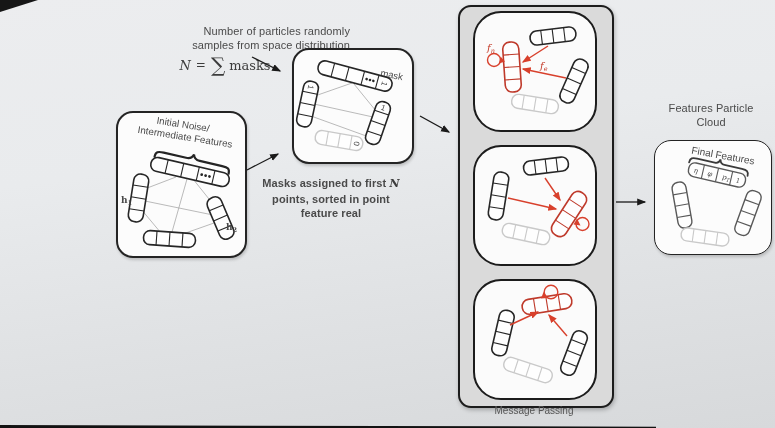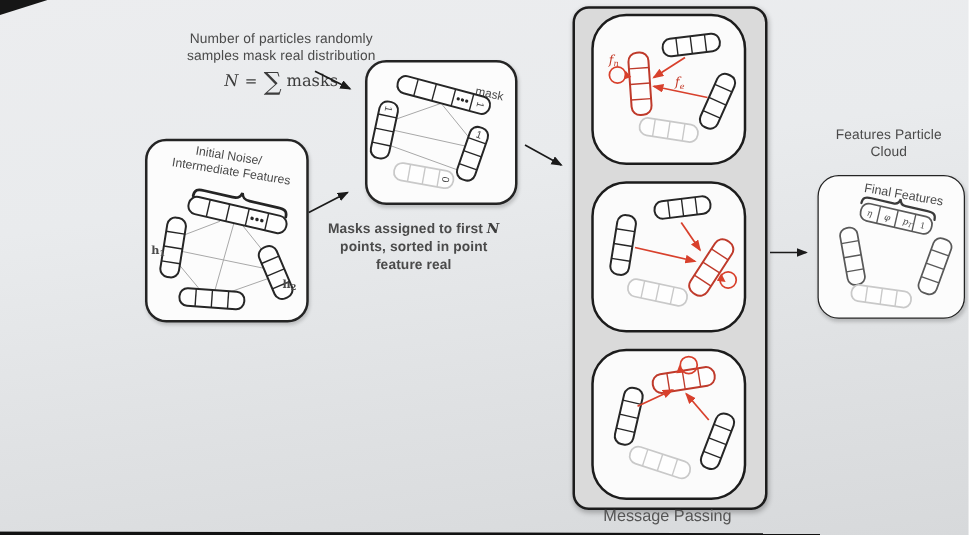--- a/index.html
+++ b/index.html
@@ -6,40 +6,40 @@
   .canvas{
     position:relative;width:775px;height:428px;overflow:hidden;
     background:linear-gradient(172deg,#ecedef 0%,#e9ebed 35%,#dfe1e3 70%,#d7d9db 100%);
     font-family:"Liberation Sans",sans-serif;color:#4a4a4a;
   }
   .corner-tl{position:absolute;left:0;top:0;width:38px;height:12px;background:#161616;
     clip-path:polygon(0 0,100% 0,0 100%);}
   .edge-bottom{position:absolute;left:0;bottom:0;width:656px;height:3px;background:#121212;
     clip-path:polygon(0 0,100% 55%,100% 100%,0 100%);}
   .nl{font-size:11px;line-height:13.5px;letter-spacing:.1px;}
-  .top-note{position:absolute;left:100px;top:25px;width:250px;text-align:center;}
+  .top-note{position:absolute;left:100px;top:25px;width:250px;text-align:right;}
   .formula{display:flex;justify-content:center;align-items:center;margin-top:2px;height:22px;}
   .mvar{font-family:"DejaVu Serif",serif;font-style:italic;font-size:13px;color:#3c3c3c;}
   .ser{font-family:"DejaVu Serif",serif;}
   .feq{font-family:"DejaVu Serif",serif;font-size:12px;margin:0 5px;color:#3c3c3c;}
   .sigma{font-size:20px;line-height:20px;color:#3c3c3c;}
   .fmasks{font-size:13px;margin-left:4px;color:#3c3c3c;}
   .box{position:absolute;background:#fcfcfc;border:2px solid #242424;border-radius:17px;
     box-shadow:1px 2px 3px rgba(0,0,0,.18);}
   .noise-box{position:absolute;left:4px;top:139px;width:100px;height:120px;
     border:2px dotted #5b9ce6;border-radius:15px;}
   .mp-container{position:absolute;left:458px;top:5px;width:152px;height:399px;
     background:#dadada;border:2px solid #1c1c1c;border-radius:13px;
     box-shadow:1px 2px 4px rgba(0,0,0,.25);}
   .mp-box{position:absolute;left:13px;width:120px;height:117px;background:#fbfbfb;
     border:2px solid #1c1c1c;border-radius:28px;}
   .mask-note{position:absolute;left:245px;top:176px;width:172px;text-align:center;}
   .mask-note .nl{line-height:14.5px;font-weight:bold;}
   .mp-caption{position:absolute;left:458px;top:405px;width:152px;text-align:center;
-    font-size:13px;color:#555;}
+    font-size:10px;color:#555;}
   .gen-title{position:absolute;left:650px;top:102px;width:122px;text-align:center;}
   svg{position:absolute;left:0;top:0;}
   svg text{font-family:"Liberation Sans",sans-serif;fill:#4a4a4a;}
   .strip rect{fill:#fefefe;}
   .strip line{stroke-width:1.1;}
   .sb rect{stroke:#262626;stroke-width:1.6;} .sb line{stroke:#262626;}
   .sr rect{stroke:#bf3a2b;stroke-width:1.6;} .sr line{stroke:#bf3a2b;}
   .sf rect{stroke:#c9c9c9;stroke-width:1.4;} .sf line{stroke:#c9c9c9;}
   .sg rect{stroke:#595959;stroke-width:1.4;} .sg line{stroke:#595959;}
   .edge{stroke:#a8a8a8;stroke-width:.8;}
@@ -53,21 +53,21 @@
 </style>
 </head>
 <body>
 
 <div class="canvas">
   <div class="corner-tl"></div>
   <div class="edge-bottom"></div>
 
   <div class="top-note">
     <div class="nl">Number of particles randomly</div>
-    <div class="nl">samples mask real distribution</div>
+    <div class="nl">samples from space distribution</div>
     <div class="formula">
       <span class="mvar">N</span>
       <span class="feq">=</span>
       <span class="sigma ser">∑</span>
       <span class="ser fmasks">masks</span>
     </div>
   </div>
 
 
   <div class="box" style="left:116px;top:111px;width:127px;height:143px;">

